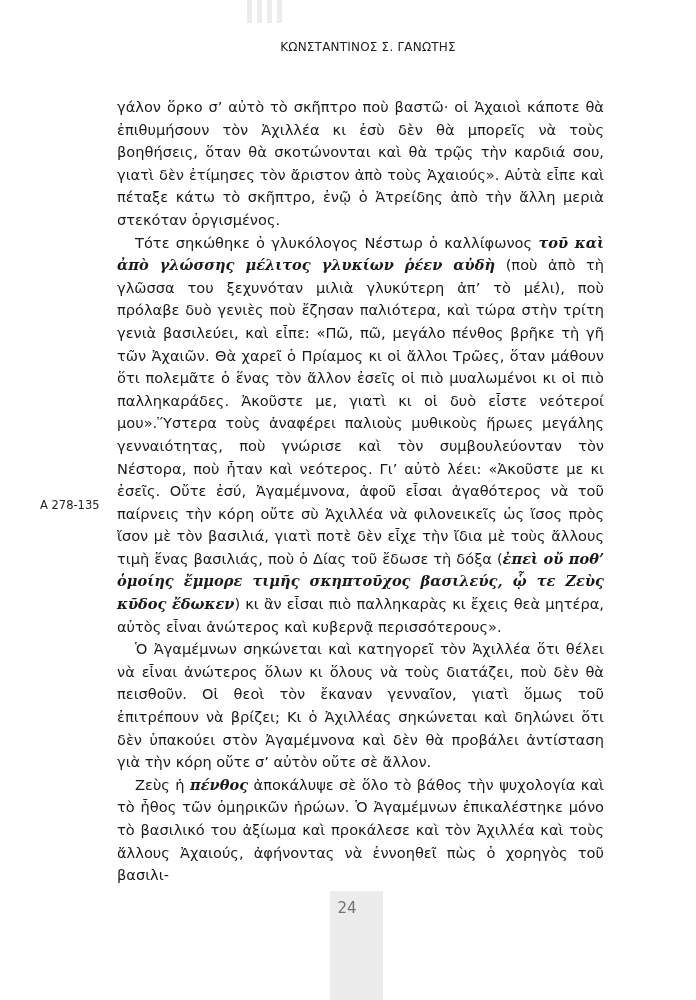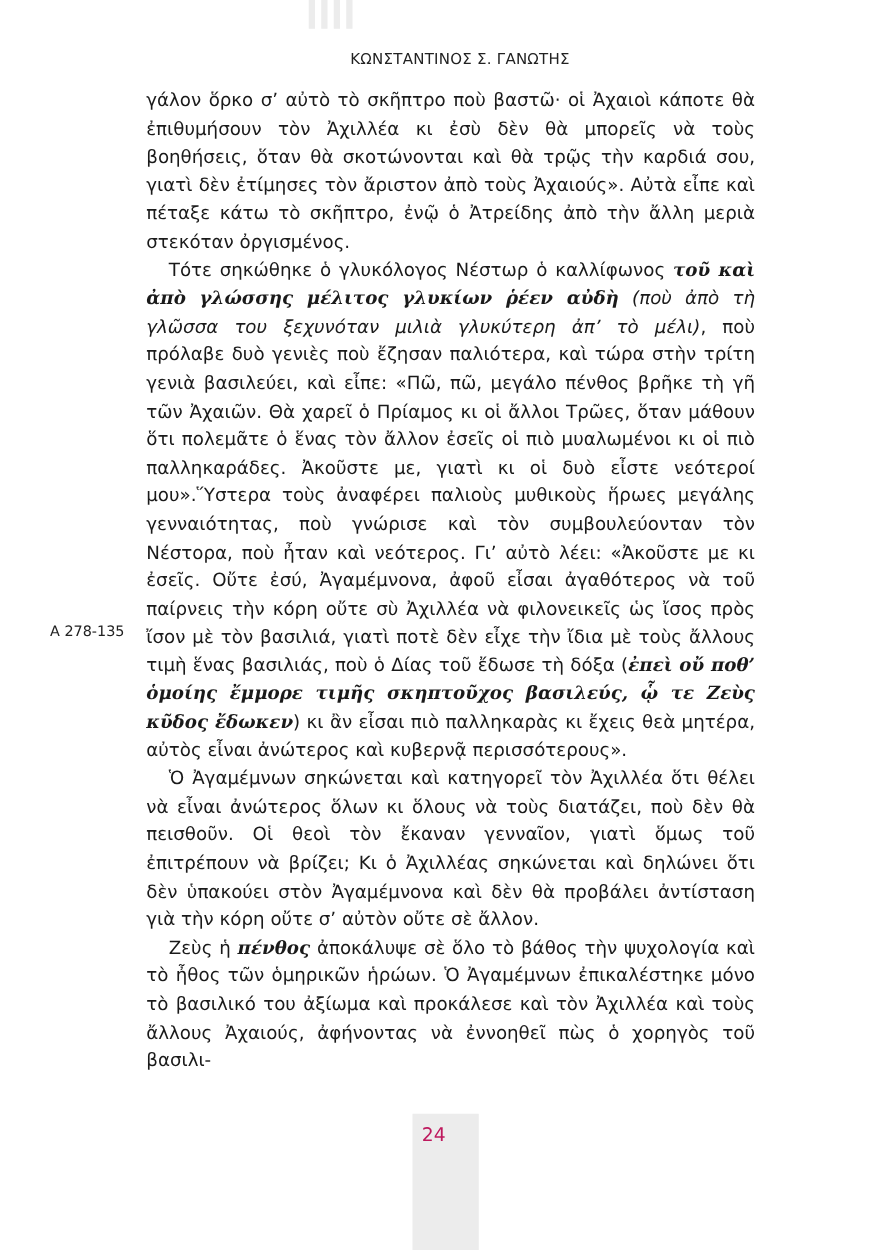--- a/index.html
+++ b/index.html
@@ -11,38 +11,38 @@
   .top-deco {
     position: absolute; left: 247px; top: 0; width: 40px; height: 23px;
     display: flex; gap: 5px;
   }
   .top-deco span { display: block; width: 5px; height: 23px; background: #ececec; }
   .running-head {
     position: absolute; top: 40px; left: 0; width: 696px; text-align: center;
     font-size: 12px; letter-spacing: 0.2px; color: #222; padding-left: 20px;
   }
   .text-block {
-    position: absolute; left: 117px; top: 70px; width: 487px;
+    position: absolute; left: 117px; top: 96px; width: 487px;
     font-size: 14.6px; line-height: 22.6px; text-align: justify;
   }
   .text-block p { margin: 0; }
   .text-block p.indent { text-indent: 18px; }
   .text-block p.first { text-indent: 0; }
   .bi { font-family: "DejaVu Serif", serif; font-weight: bold; font-style: italic; }
-  .it { font-style: italic; }
+  .it { }
   .margin-note {
     position: absolute; left: 40px; top: 498px; font-size: 11.5px; color: #222;
   }
   .folio-band {
     position: absolute; left: 330px; top: 891px; width: 53px; height: 109px;
     background: #ececec;
   }
   .folio {
     position: absolute; left: 330px; top: 899px; width: 34px; text-align: center;
-    font-size: 15px; color: #be185d;
+    font-size: 15px; color: #737373;
   }
 </style>
 </head>
 <body>
 
 <div class="top-deco">
   <span></span>
   <span></span>
   <span></span>
   <span></span>

